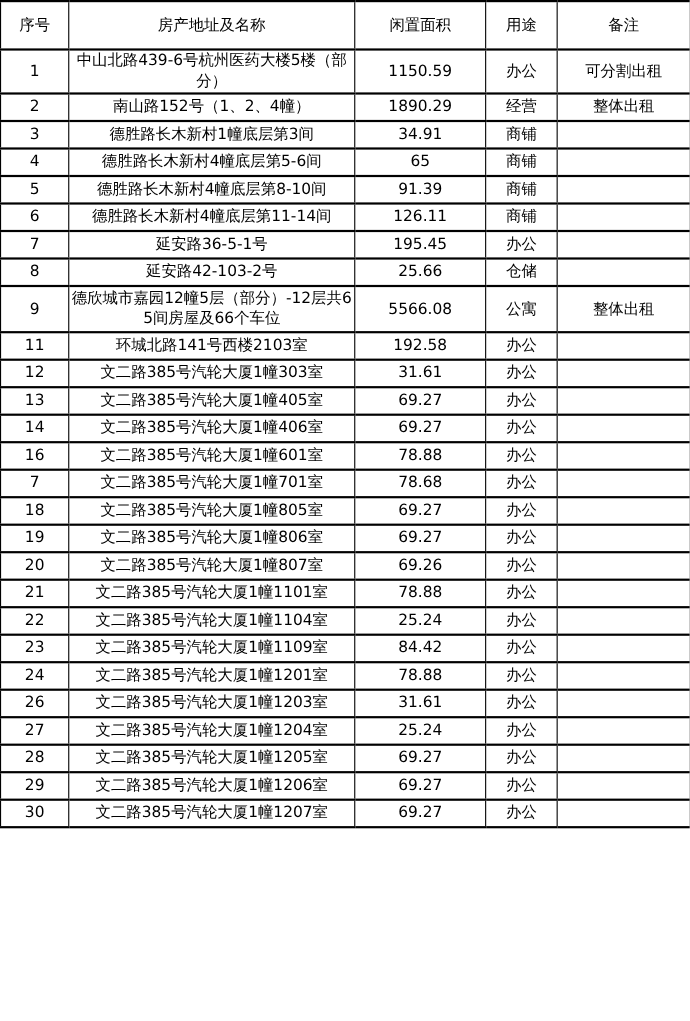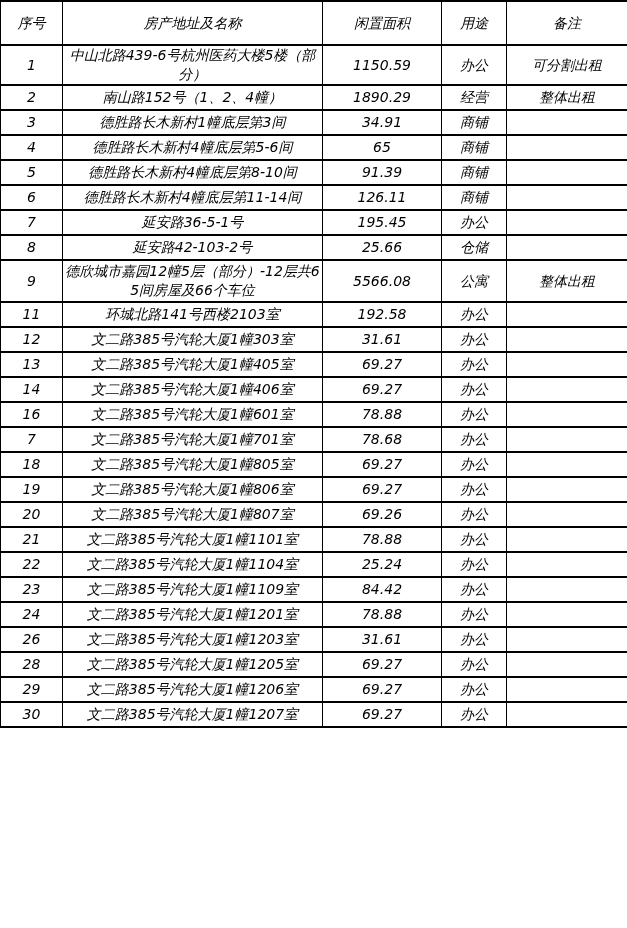--- a/index.html
+++ b/index.html
@@ -5,21 +5,20 @@
   html, body { margin: 0; padding: 0; }
   body {
     width: 627px; height: 928px; overflow: hidden;
     background: #ffffff; color: #000000;
     font-family: "DejaVu Sans", sans-serif;
   }
   table {
     border-collapse: collapse;
     table-layout: fixed;
     width: 627px;
-    font-style: italic;
   }
   th, td {
     border: solid #000000;
     border-width: 2px 1px;
     text-align: center;
     vertical-align: middle;
     font-size: 14px;
     font-weight: normal;
     padding: 0 2px;
     overflow: hidden;
@@ -211,20 +210,27 @@
         <td></td>
       </tr>
       <tr>
         <td>26</td>
         <td>文二路385号汽轮大厦1幢1203室</td>
         <td>31.61</td>
         <td>办公</td>
         <td></td>
       </tr>
       <tr>
+        <td>27</td>
+        <td>文二路385号汽轮大厦1幢1204室</td>
+        <td>25.24</td>
+        <td>办公</td>
+        <td></td>
+      </tr>
+      <tr>
         <td>28</td>
         <td>文二路385号汽轮大厦1幢1205室</td>
         <td>69.27</td>
         <td>办公</td>
         <td></td>
       </tr>
       <tr>
         <td>29</td>
         <td>文二路385号汽轮大厦1幢1206室</td>
         <td>69.27</td>

